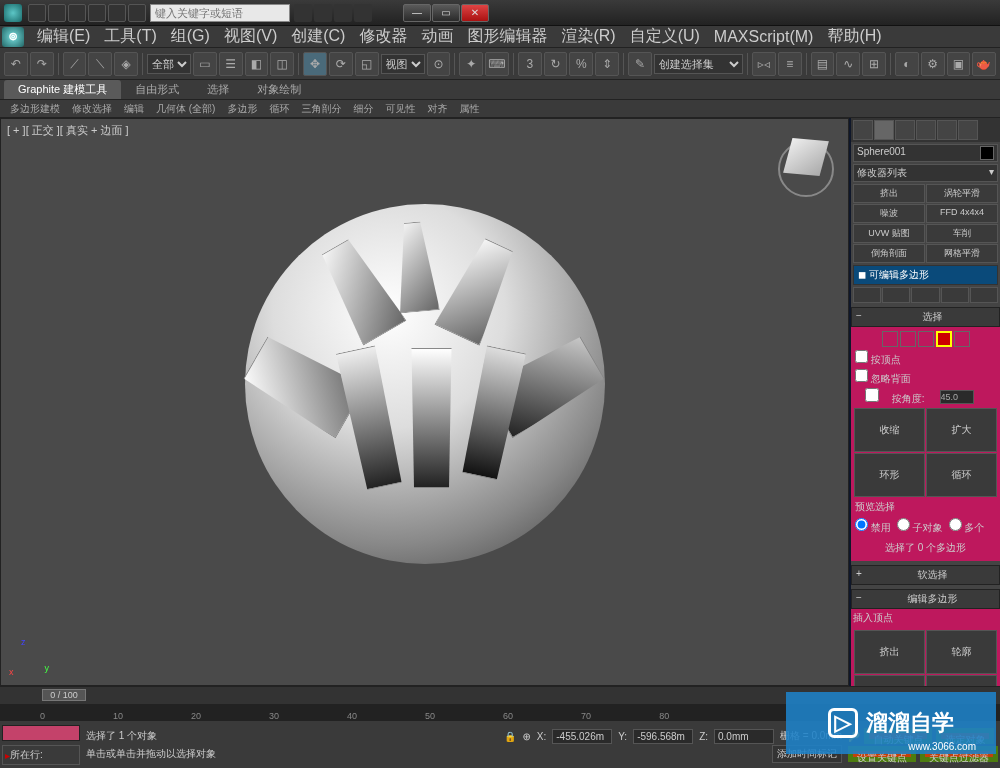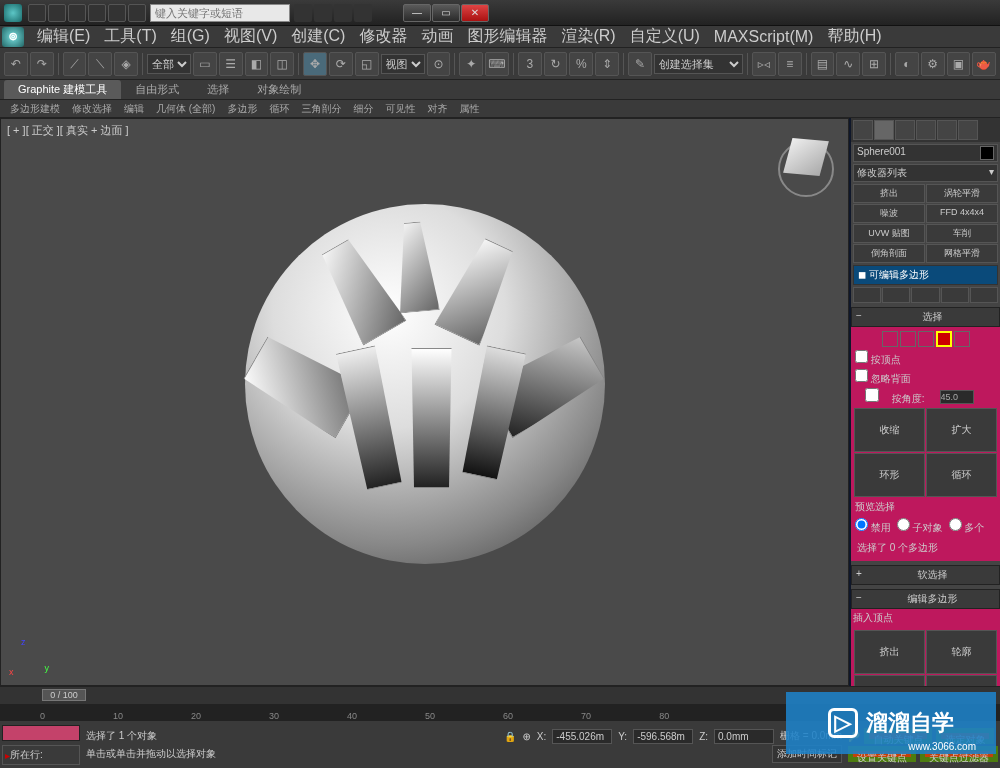--- a/index.html
+++ b/index.html
@@ -87,21 +87,21 @@
 .rollout-body { background: #be185d; padding: 2px; font-size: 10px; }
 .sel-icons { display: flex; gap: 2px; padding: 2px; justify-content:center; }
 .sel-icons .si { width: 16px; height: 16px; border: 1px solid #666; }
 .sel-icons .si.red { background: #c00; border:2px solid #ff0; }
 .chk { display: block; padding: 1px 2px; font-size: 10px; }
 .spin-row { display:flex; align-items:center; gap:15px; padding:1px 2px; }
 .spin-row input { width: 34px; height: 14px; background:#2a2a2a; border:1px solid #555; color:#aaa; font-size:9px; }
 .btn-row { display: grid; grid-template-columns: 1fr 1fr; gap: 1px; padding: 1px; }
 .btn-row .rb { background: #3a3a3a; border: 1px solid #555; padding: 14px; text-align: center; font-size: 10px; }
 .radios { padding: 2px; font-size: 10px; display:flex; gap:6px; flex-wrap:wrap; }
-.sel-status { text-align: left; padding: 4px; font-size: 10px; color:#ccc; }
+.sel-status { text-align: center; padding: 4px; font-size: 10px; color:#ccc; }
 
 
 .bottom { height: 82px; background: #3a3a3a; border-top: 1px solid #222; }
 .timeline { height: 18px; background: #333; border-bottom: 1px solid #222; position: relative; }
 .timeline .handle { position: absolute; left: 42px; top: 2px; width: 44px; height: 12px; background: #555; border: 1px solid #777; font-size: 9px; text-align: center; }
 .timeruler { height: 16px; background: #222; display: flex; font-size: 9px; color: #888; align-items: flex-end; padding-left: 40px; }
 .timeruler span { margin-right: 68px; }
 .statusbar { display: flex; align-items: center; height: 48px; }
 .status-left { width: 82px; padding: 2px; }
 .status-left .sel-chip { background: #c4426a; color:#fff; height:16px; margin-bottom:4px; border:1px solid #222; }

